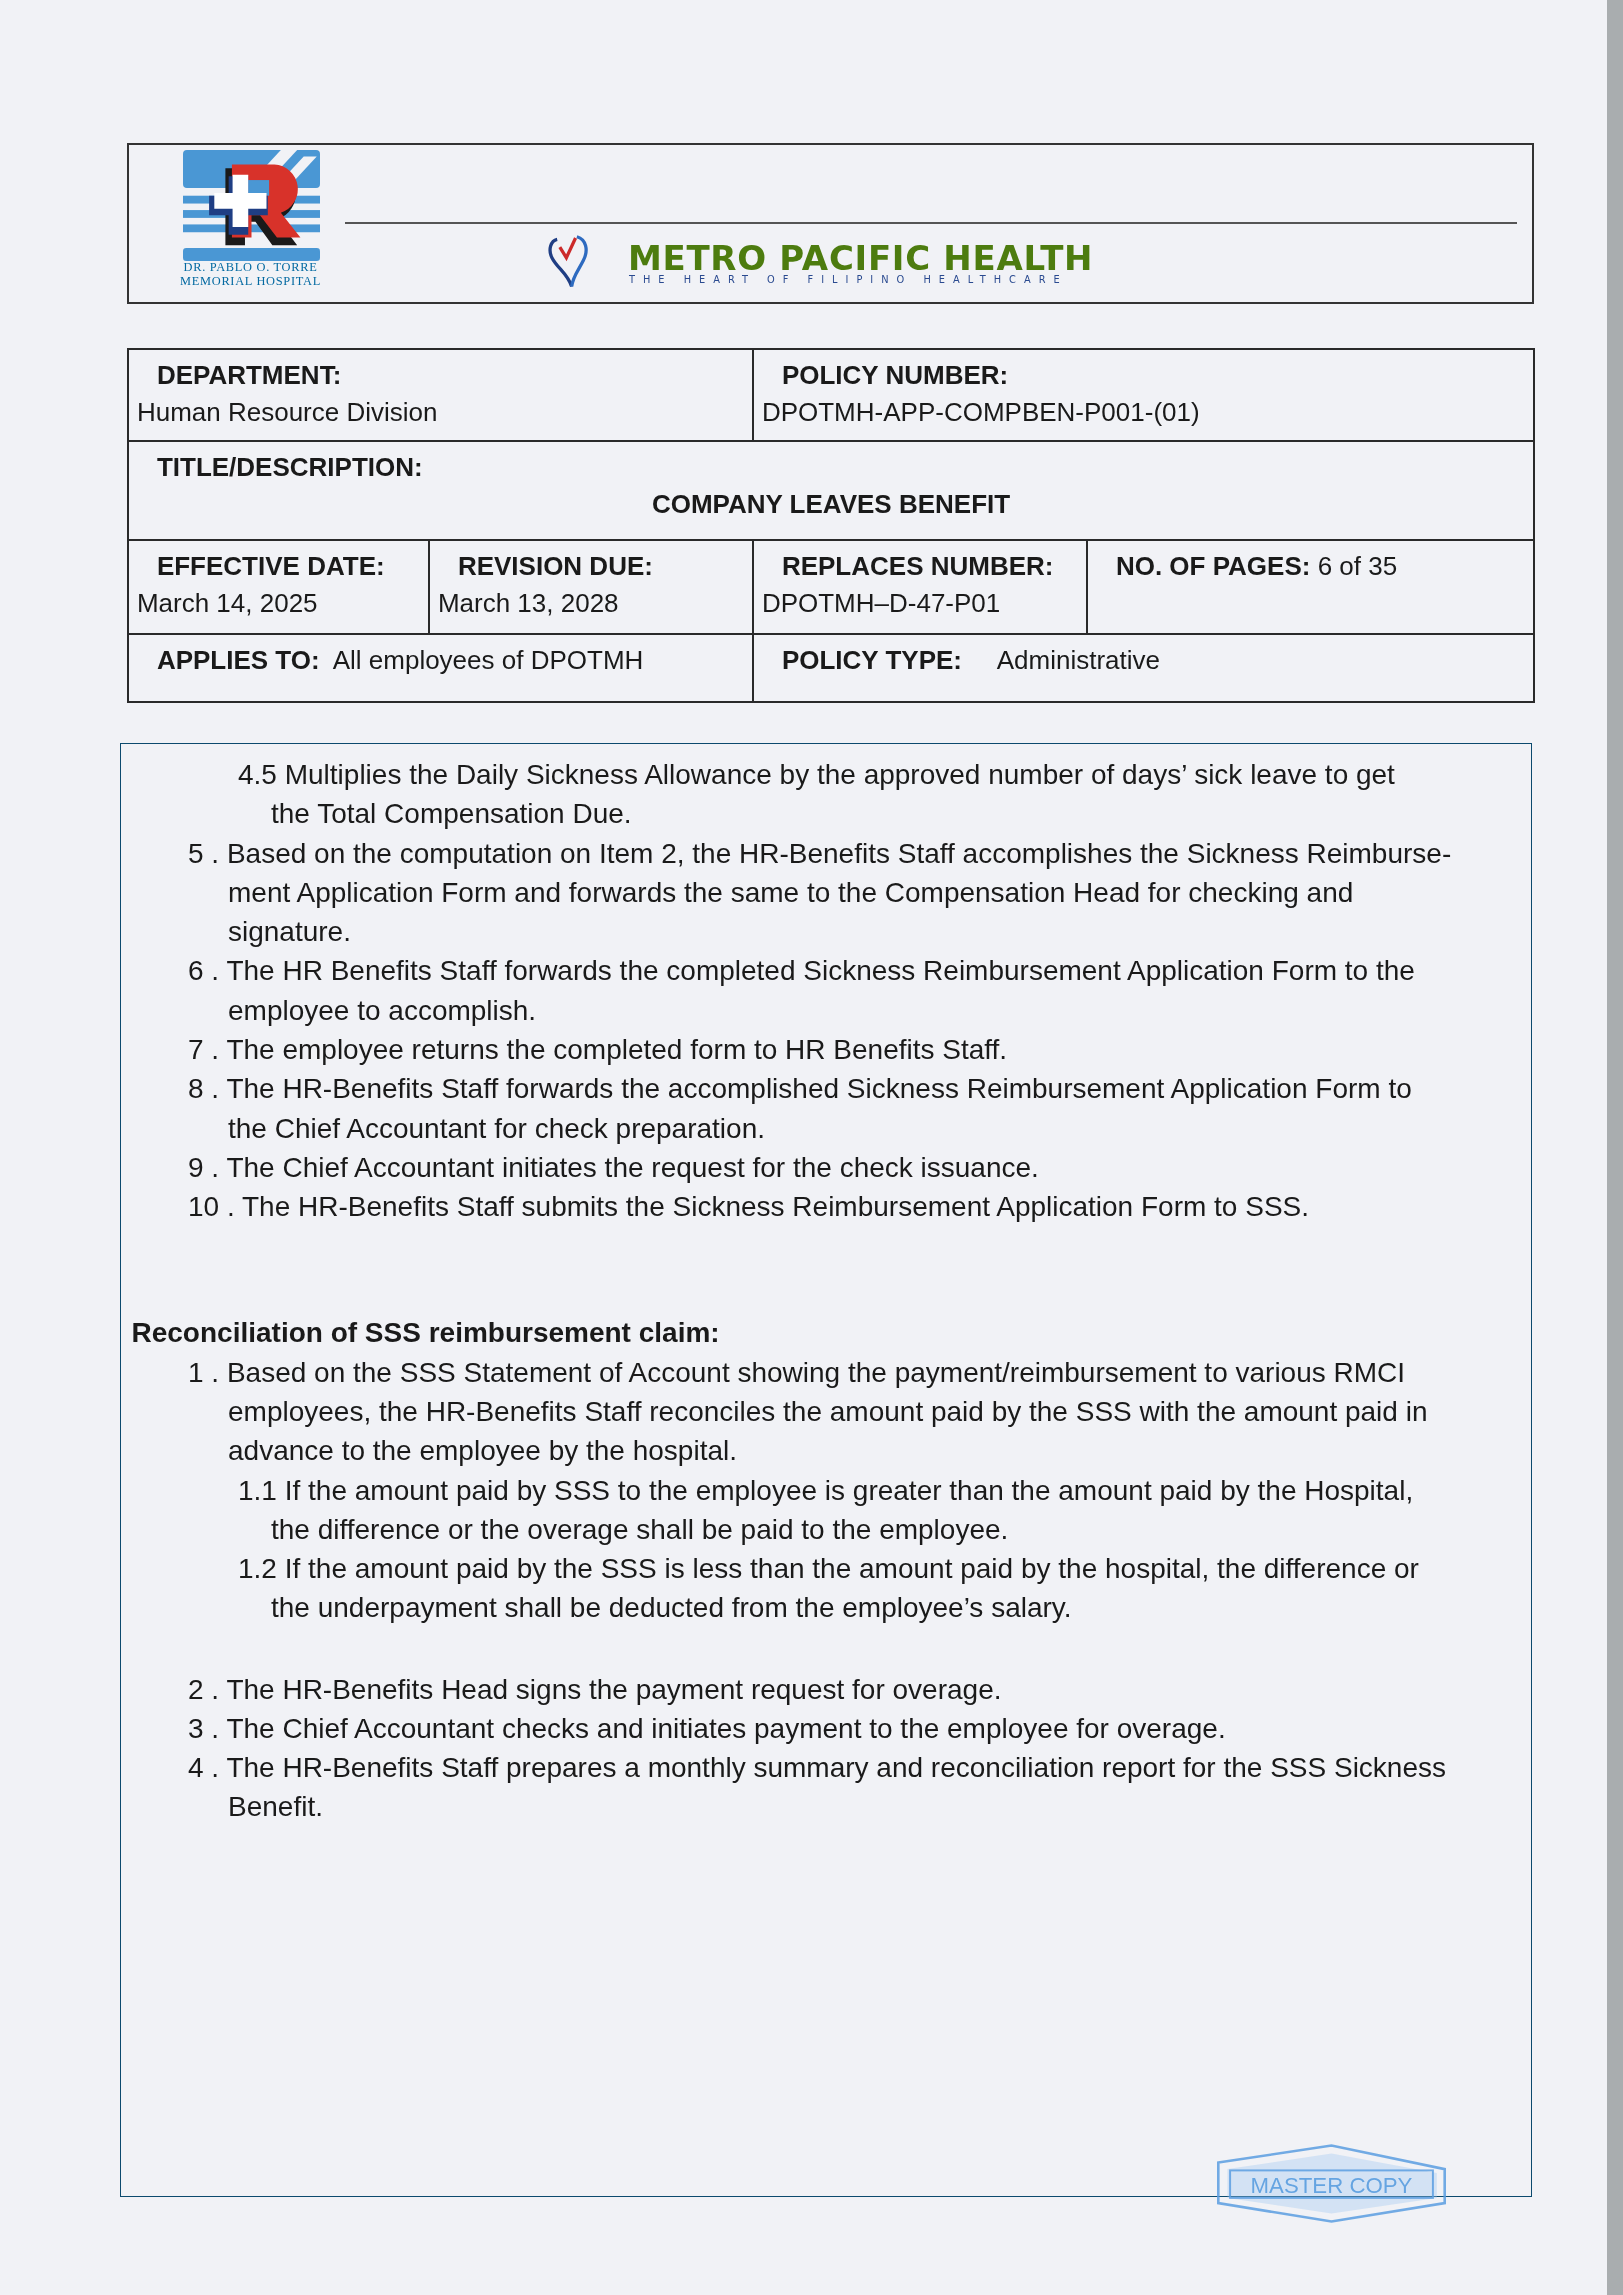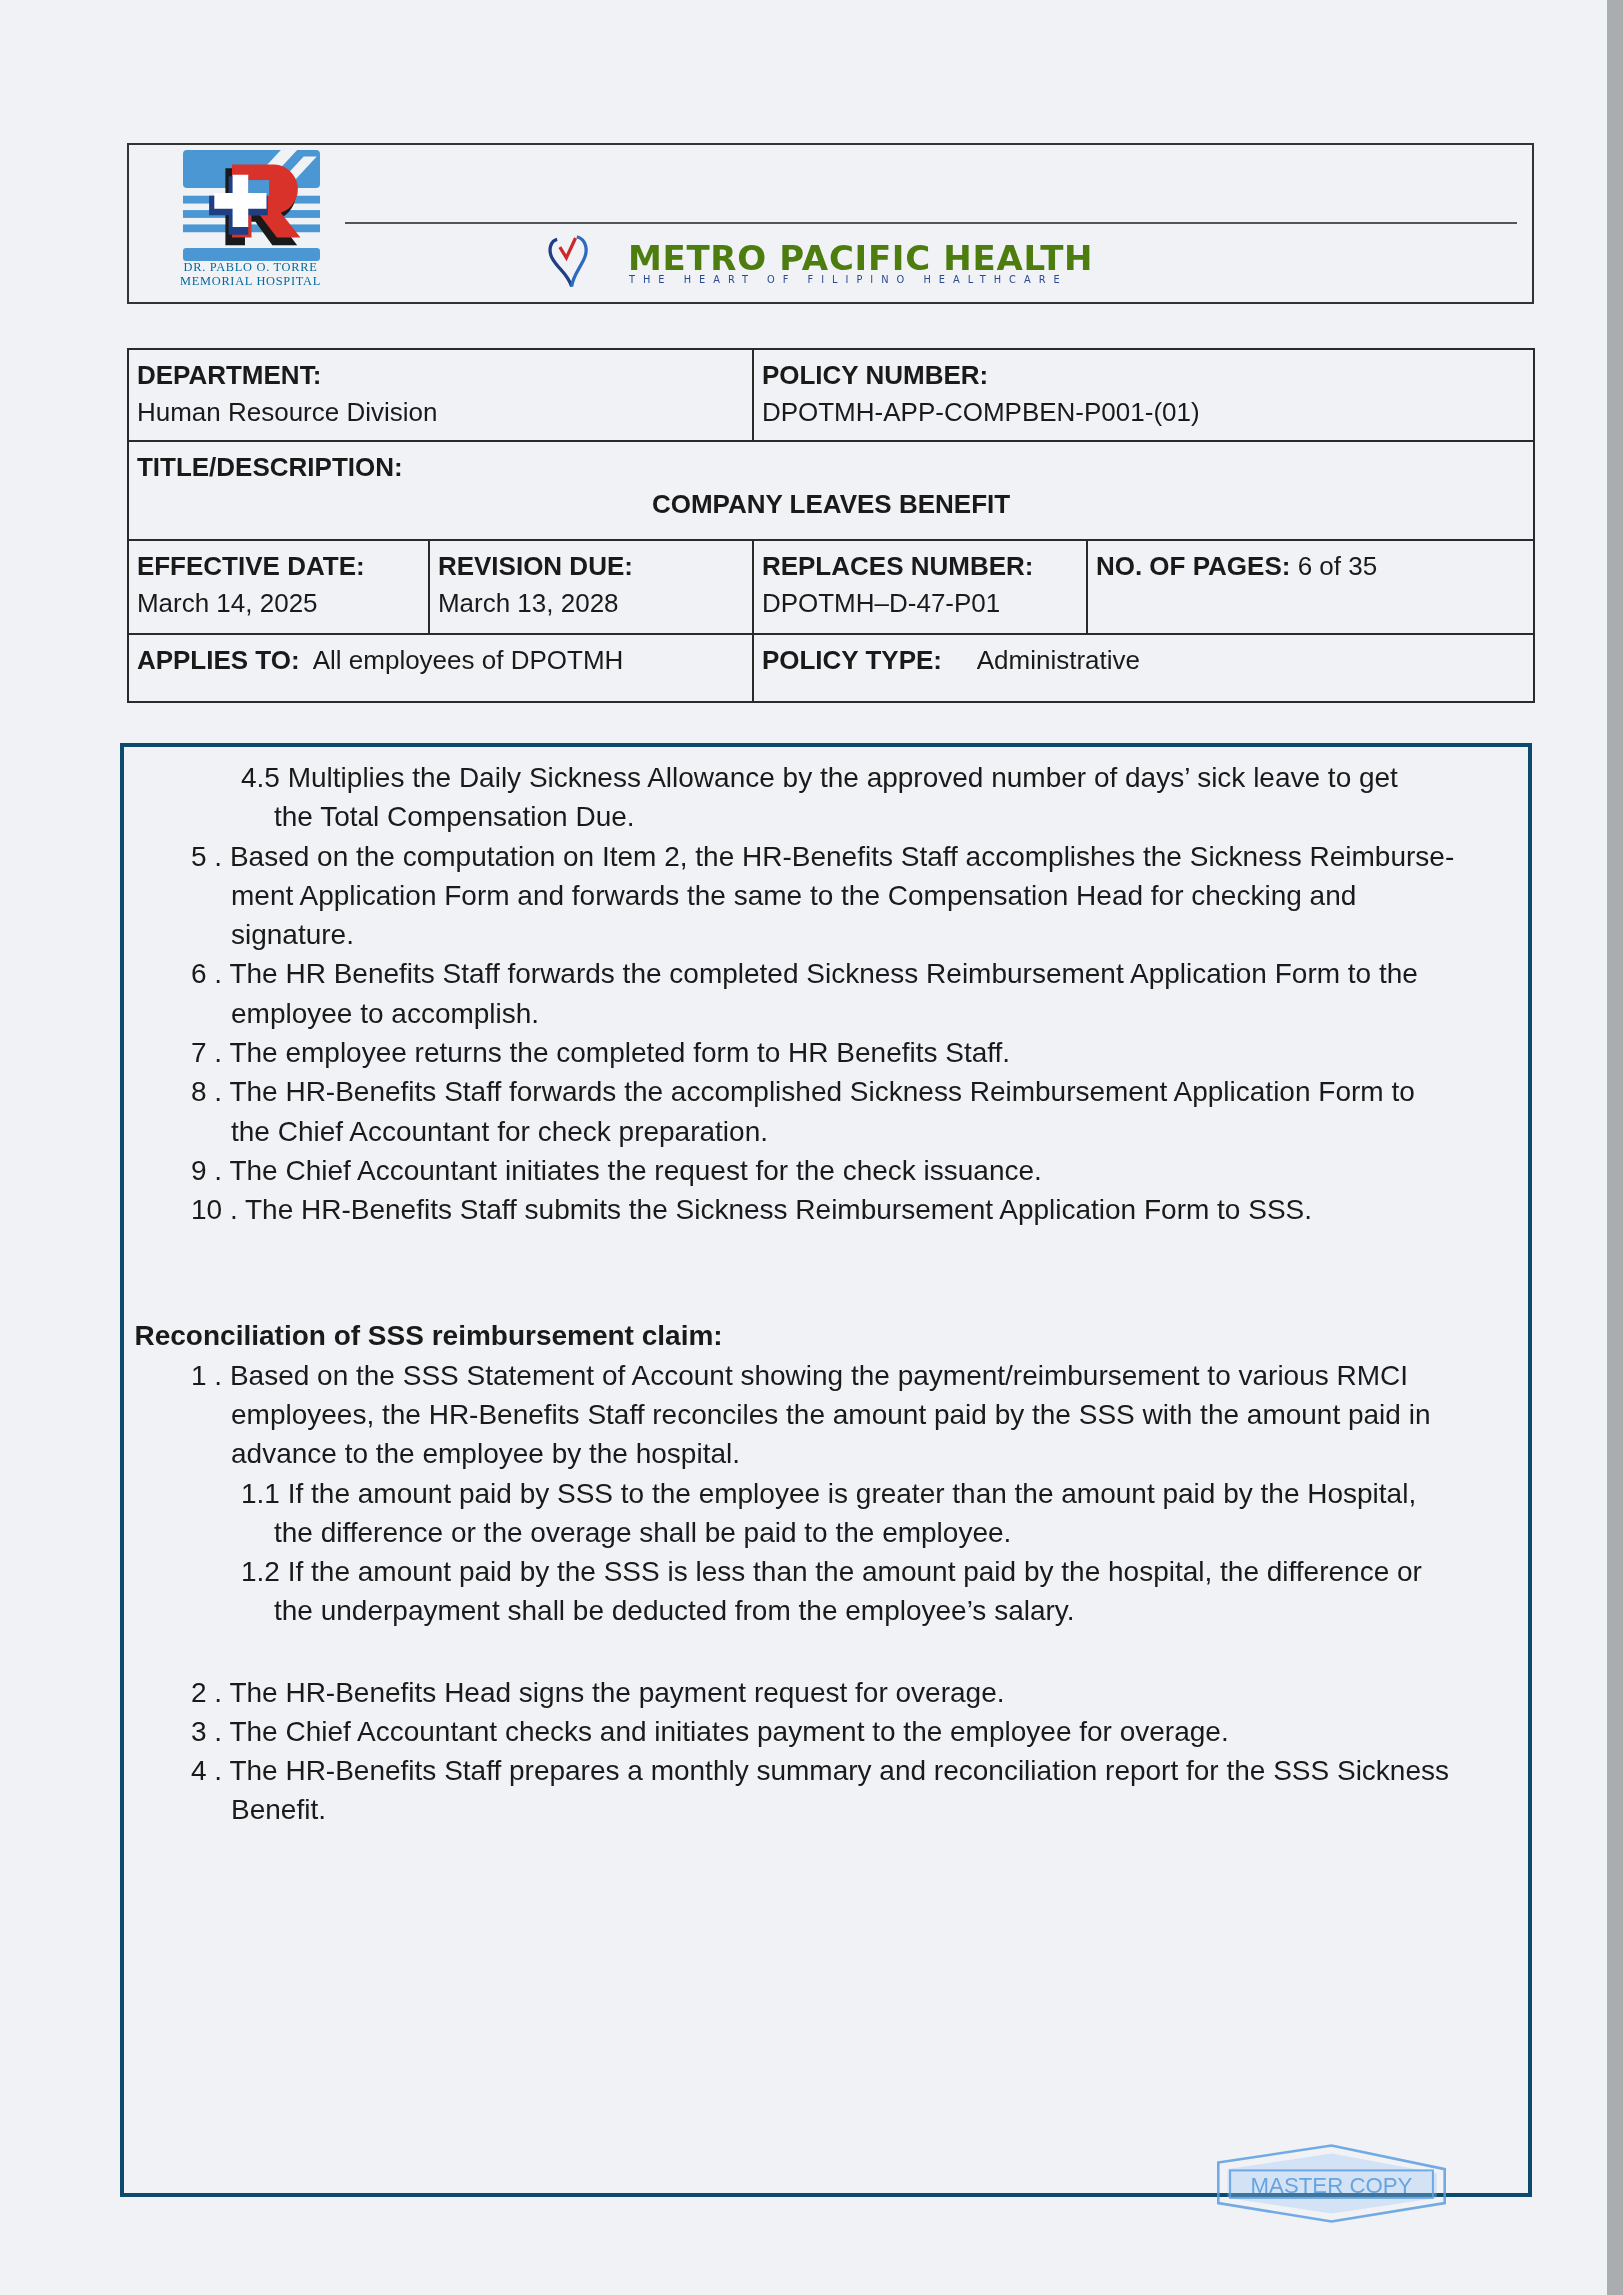--- a/index.html
+++ b/index.html
@@ -55,26 +55,26 @@
   
   .info-table {
     position: absolute; left: 127px; top: 348px; width: 1406px;
     border-collapse: collapse; table-layout: fixed;
     font-size: 26px; line-height: 37px; color: #1a1a1a;
   }
   .info-table td {
     border: 2px solid #2a2a2a; vertical-align: top;
     padding: 6.5px 7.9px 0 7.9px; box-sizing: border-box;
   }
-  .lbl { font-weight: bold; }
+  .lbl { font-weight: bold; margin-left: 20px; }
   .title-value { text-align: center; font-weight: bold; padding-top: 0; }
   
   .body-box {
     position: absolute; left: 120px; top: 743px; width: 1412px; height: 1454px;
-    border: 4px solid #0c4a6e; box-sizing: border-box;
+    border: 1px solid #0c4a6e; box-sizing: border-box;
     font-size: 28px; line-height: 39px; color: #1a1a1a;
   }
   .line { position: absolute; white-space: nowrap; }
   .sub { left: 117px; }
   .sub-cont { left: 150px; }
   .item { left: 67px; }
   .item-cont { left: 107px; }
   .section-head { left: 10.5px; font-weight: bold; }
   .stamp {
     position: absolute; left: 1217px; top: 2144px; width: 229px; height: 79px;

